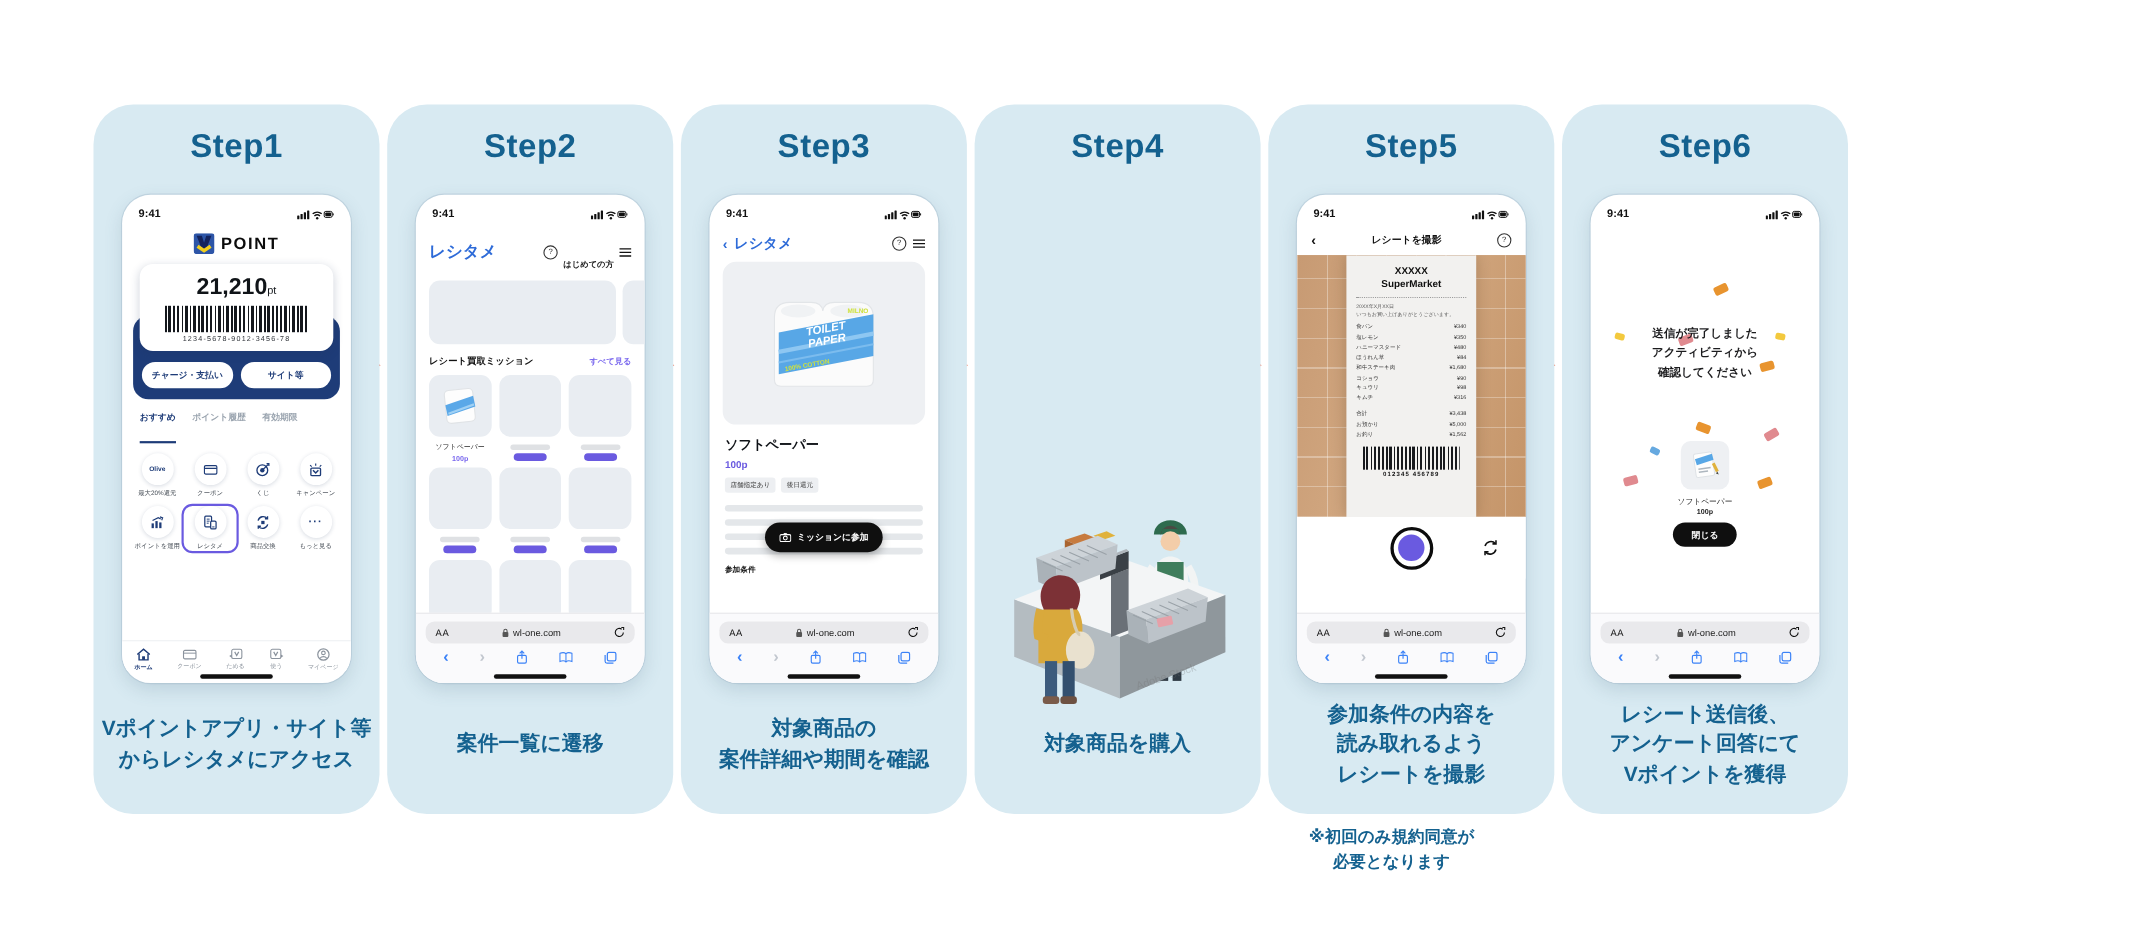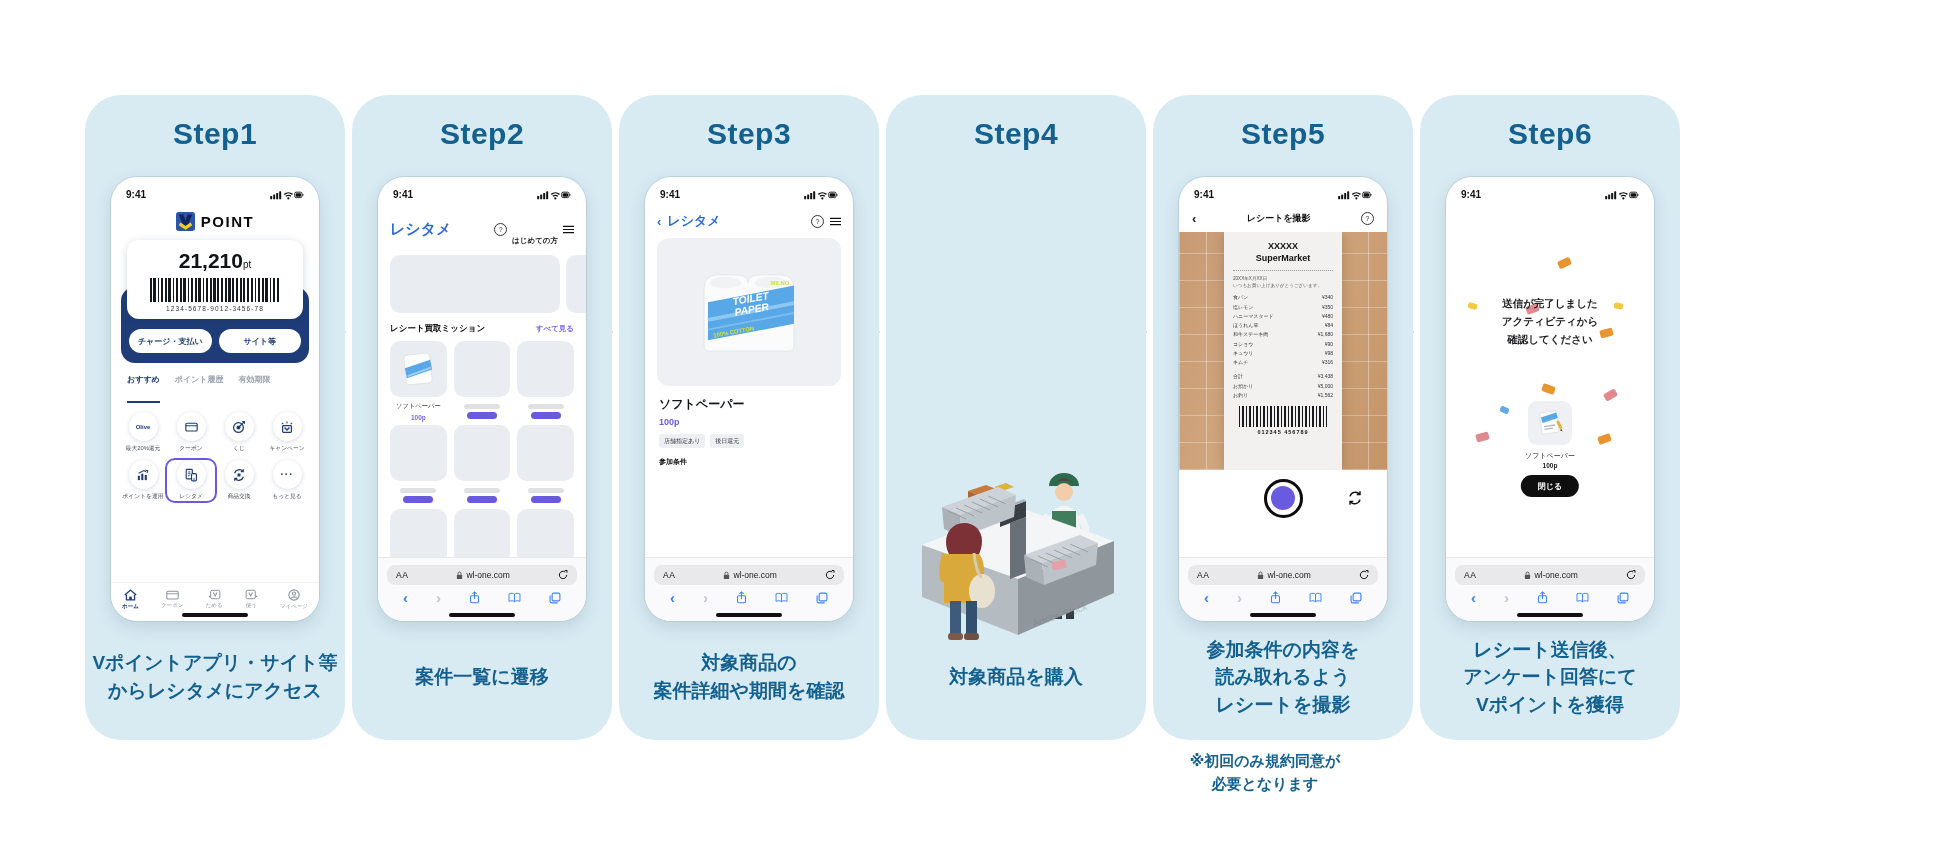--- a/index.html
+++ b/index.html
@@ -482,20 +482,34 @@
             <text x="16" y="70" font-size="6" font-weight="bold" fill="#cfe23d" transform="rotate(-10 16 70)">100% COTTON</text>
             <text x="74" y="16" font-size="6" font-weight="bold" fill="#cfe23d">MILNO</text>
           </svg>
         </div>
         <div class="p3-title">ソフトペーパー</div>
         <div class="p3-pts">100p</div>
         <div class="p3-tags">
           <span class="tag">店舗指定あり</span>
           <span class="tag">後日還元</span>
         </div>
+        <div class="p3-lines">
+          <div class="gline"></div>
+          <div class="gline"></div>
+          <div class="gline"></div>
+          <div class="gline"></div>
+          <div class="p3-join">
+            <svg viewBox="0 0 14 11" width="11" height="9">
+                  <rect x="0.7" y="2.4" width="12.6" height="7.9" rx="1.6" fill="none" stroke="#fff" stroke-width="1.3"></rect>
+                  <path d="M4.4 2.4 5.5 1h3l1.1 1.4" fill="none" stroke="#fff" stroke-width="1.1"></path>
+                  <circle cx="7" cy="6.3" r="2.2" fill="none" stroke="#fff" stroke-width="1.2"></circle>
+                </svg>
+            <span>ミッションに参加</span>
+          </div>
+        </div>
         <div class="p3-cond">参加条件</div>
         <div class="safari">
           <div class="url-pill">
             <span class="aa">AA</span>
             <span class="url">
                   <svg viewBox="0 0 8 10" width="7" height="9">
                     <rect x="1" y="4" width="6" height="5" rx="1" fill="#555"></rect>
                     <path d="M2.3 4V2.8a1.7 1.7 0 0 1 3.4 0V4" fill="none" stroke="#555" stroke-width="1.1"></path>
                   </svg>
                   <span>wl-one.com</span>

